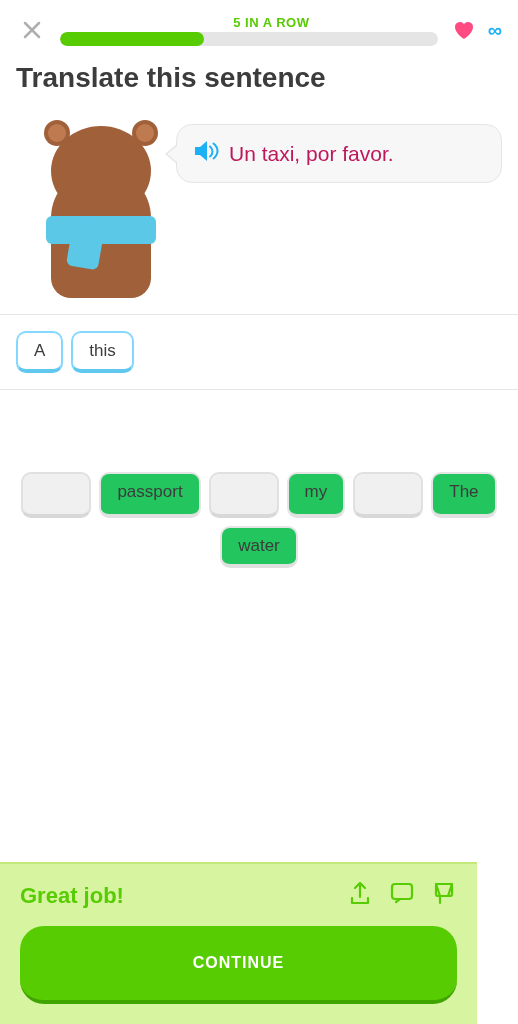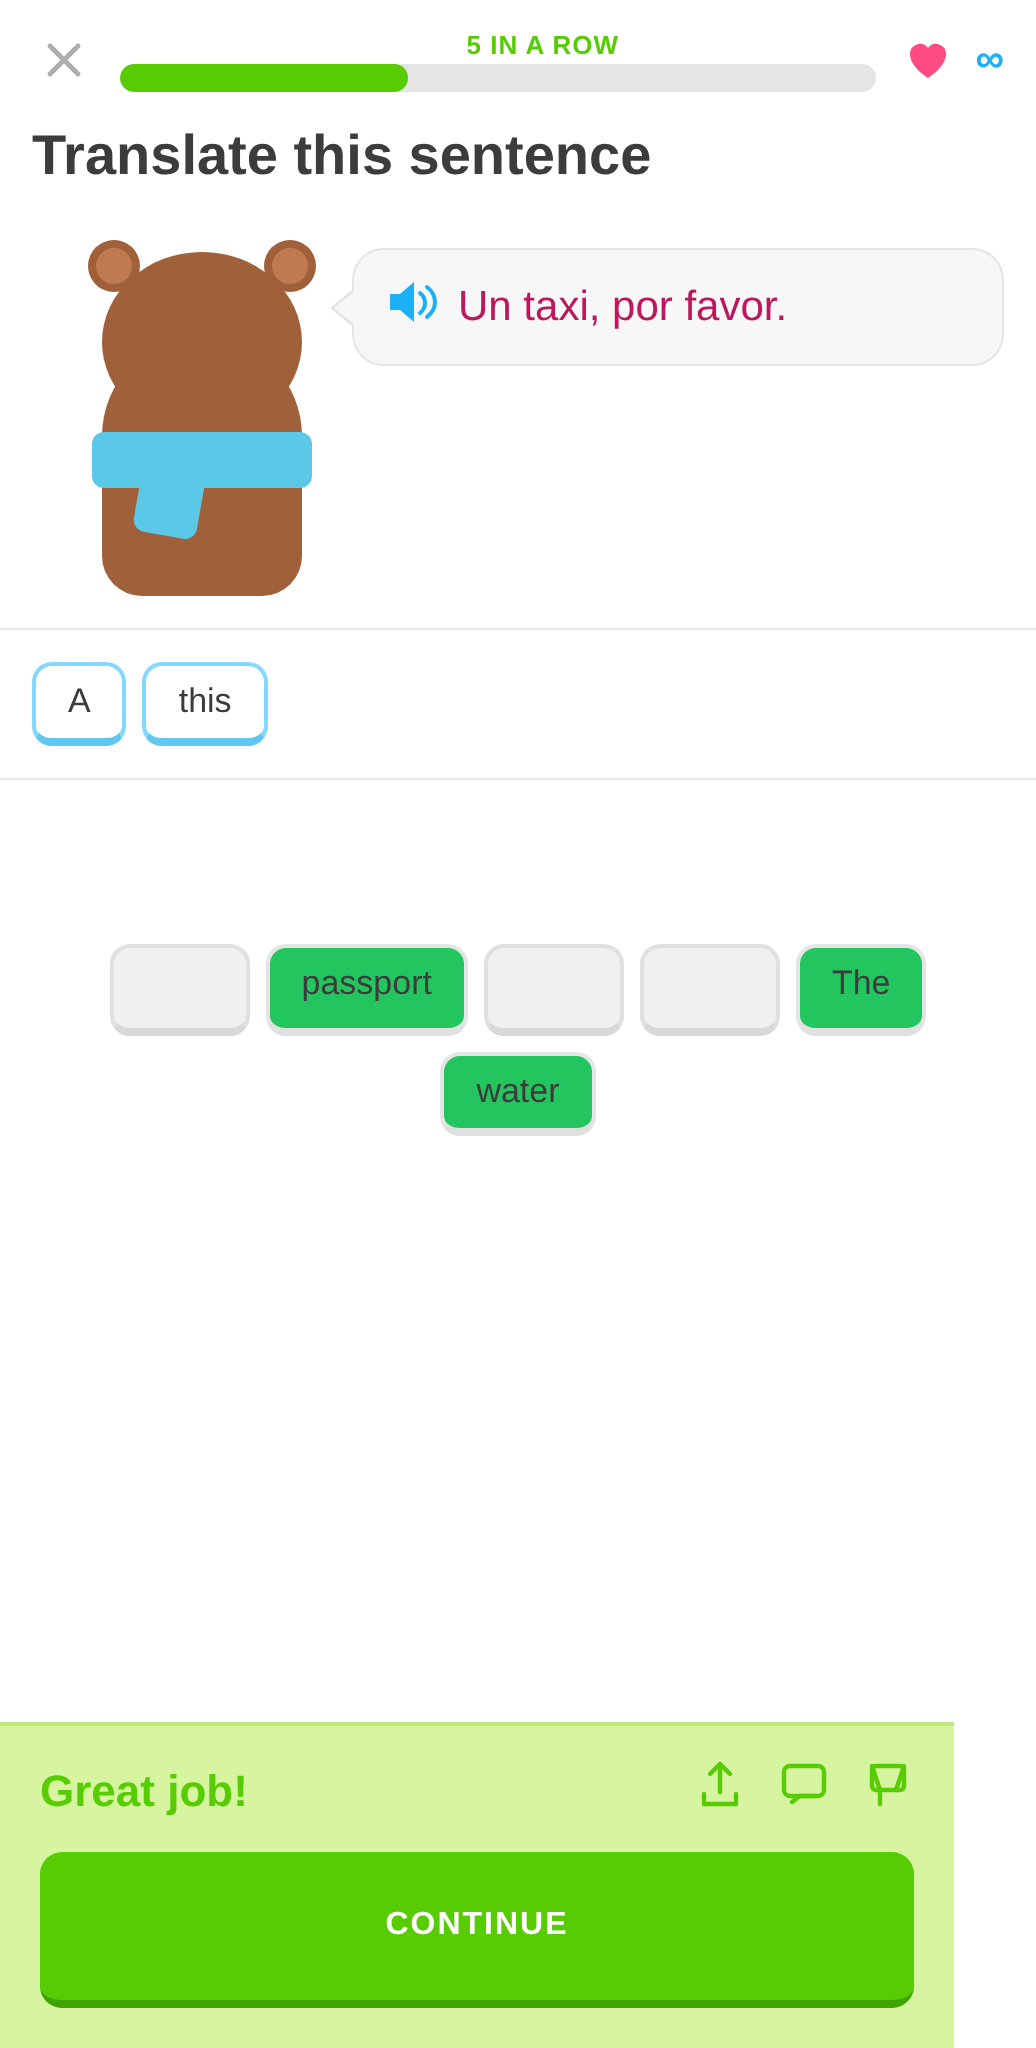--- a/index.html
+++ b/index.html
@@ -331,21 +331,21 @@
     }
     .continue-btn {
       width: 100%;
       background: #58cc02;
       color: #fff;
       font-size: 16px;
       font-weight: 800;
       letter-spacing: 1px;
       text-transform: uppercase;
       border: none;
-      border-radius: 11px;
+      border-radius: 24px;
       padding: 28px;
       cursor: pointer;
       border-bottom: 4px solid #3fa300;
     }
 
     
     .heart-svg {
       width: 28px;
       height: 28px;
     }
@@ -427,20 +427,23 @@
 
 <div style="height: 60px;"></div>
 
 <div class="word-bank">
 
   <div class="word-chip empty"></div>
   <div class="word-chip">
     <span>passport</span>
   </div>
   <div class="word-chip empty"></div>
+  <div class="word-chip">
+    <span>my</span>
+  </div>
   <div class="word-chip empty"></div>
 
   <div class="word-chip">
     <span>The</span>
   </div>
   <div class="word-chip">
     <span>water</span>
   </div>
 </div>
 

